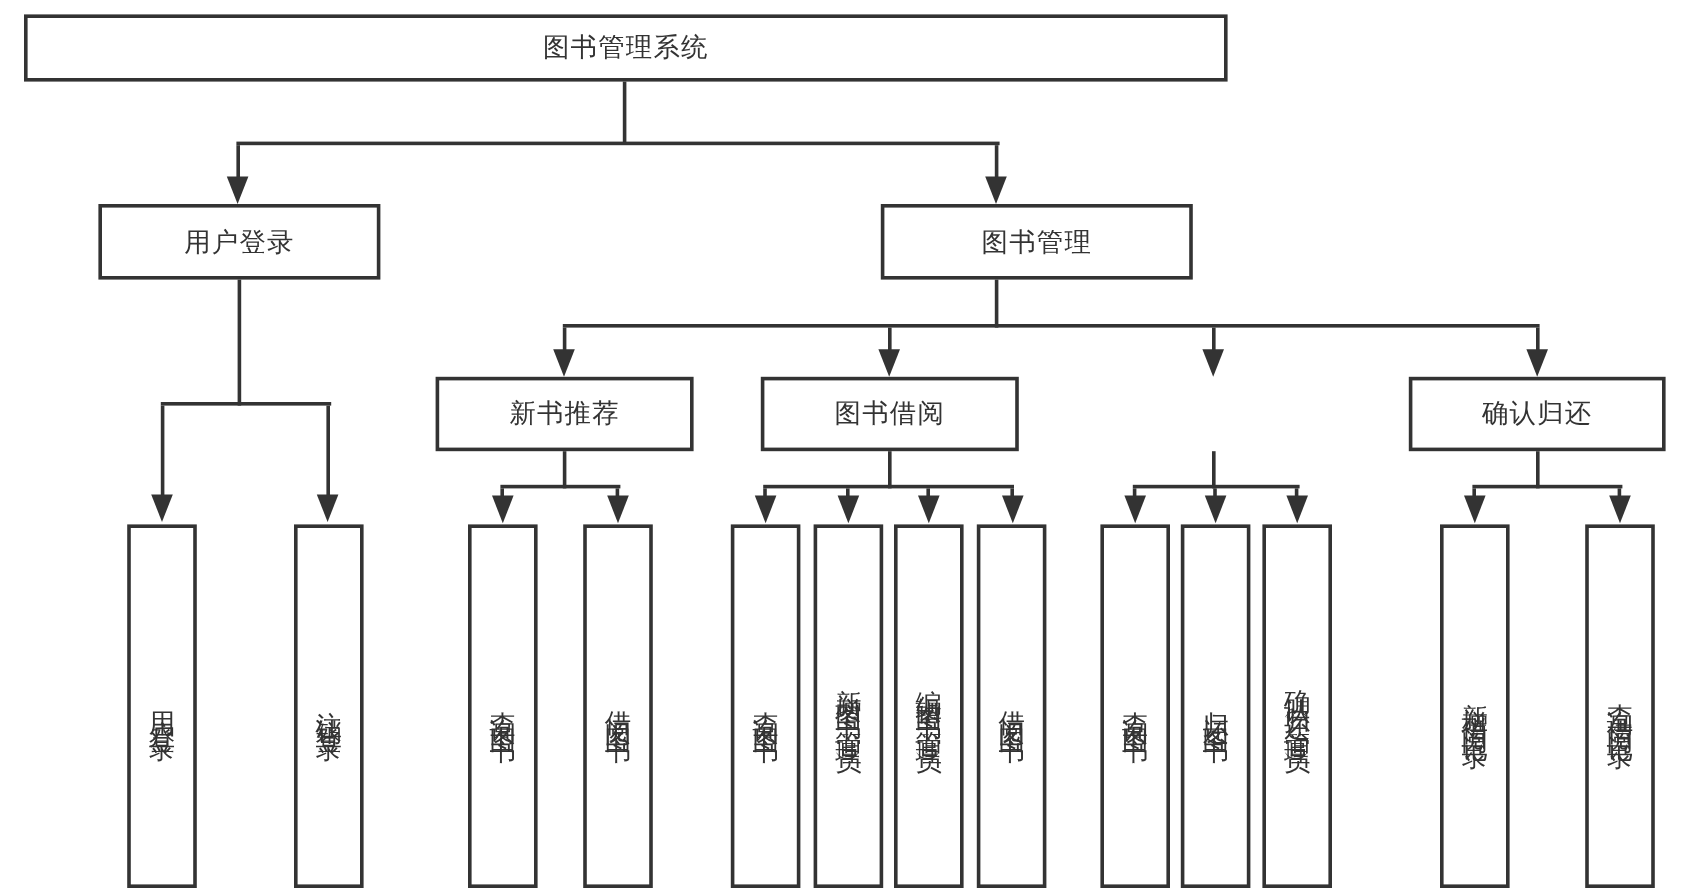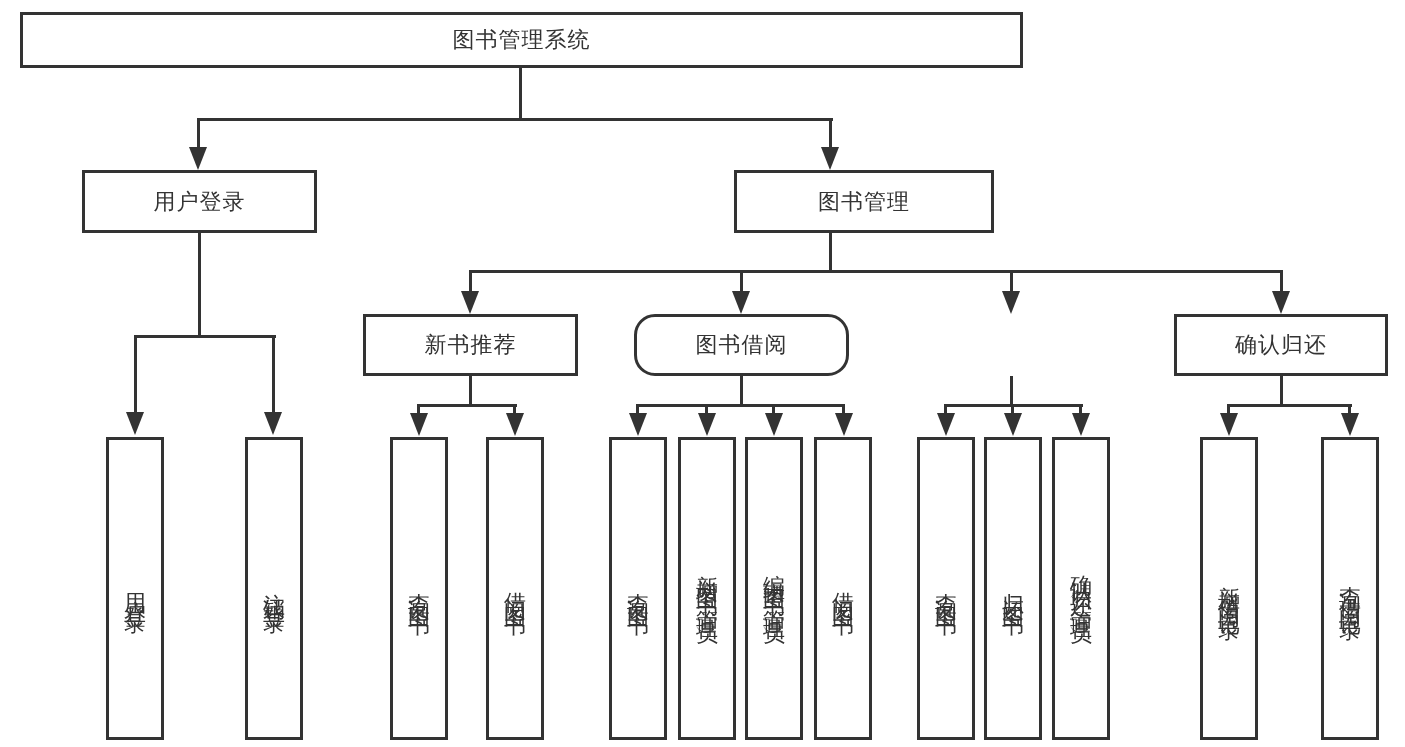--- a/index.html
+++ b/index.html
@@ -98,21 +98,21 @@
   <div class="line" style="left:740px; top:273px; width:3px; height:19px;"></div>
   <div class="arrowhead" style="left:732px; top:291px;"></div>
   <div class="line" style="left:1010px; top:273px; width:3px; height:19px;"></div>
   <div class="arrowhead" style="left:1002px; top:291px;"></div>
   <div class="line" style="left:1280px; top:273px; width:3px; height:19px;"></div>
   <div class="arrowhead" style="left:1272px; top:291px;"></div>
 
   <div class="node h-node" style="left:363px; top:314px; width:215px; height:62px;">
     <span>新书推荐</span>
   </div>
-  <div class="node h-node" style="left:634px; top:314px; width:215px; height:62px;border-radius:21px;">
+  <div class="node h-node" style="left:634px; top:314px; width:215px; height:62px;">
     <span>图书借阅</span>
   </div>
   <div class="node h-node" style="left:1174px; top:314px; width:214px; height:62px;">
     <span>确认归还</span>
   </div>
 
   <div class="line" style="left:469px; top:376px; width:3px; height:31px;"></div>
   <div class="line" style="left:417px; top:404px; width:100px; height:3px;"></div>
   <div class="line" style="left:417px; top:407px; width:3px; height:8px;"></div>
   <div class="arrowhead" style="left:410px; top:413px;"></div>

